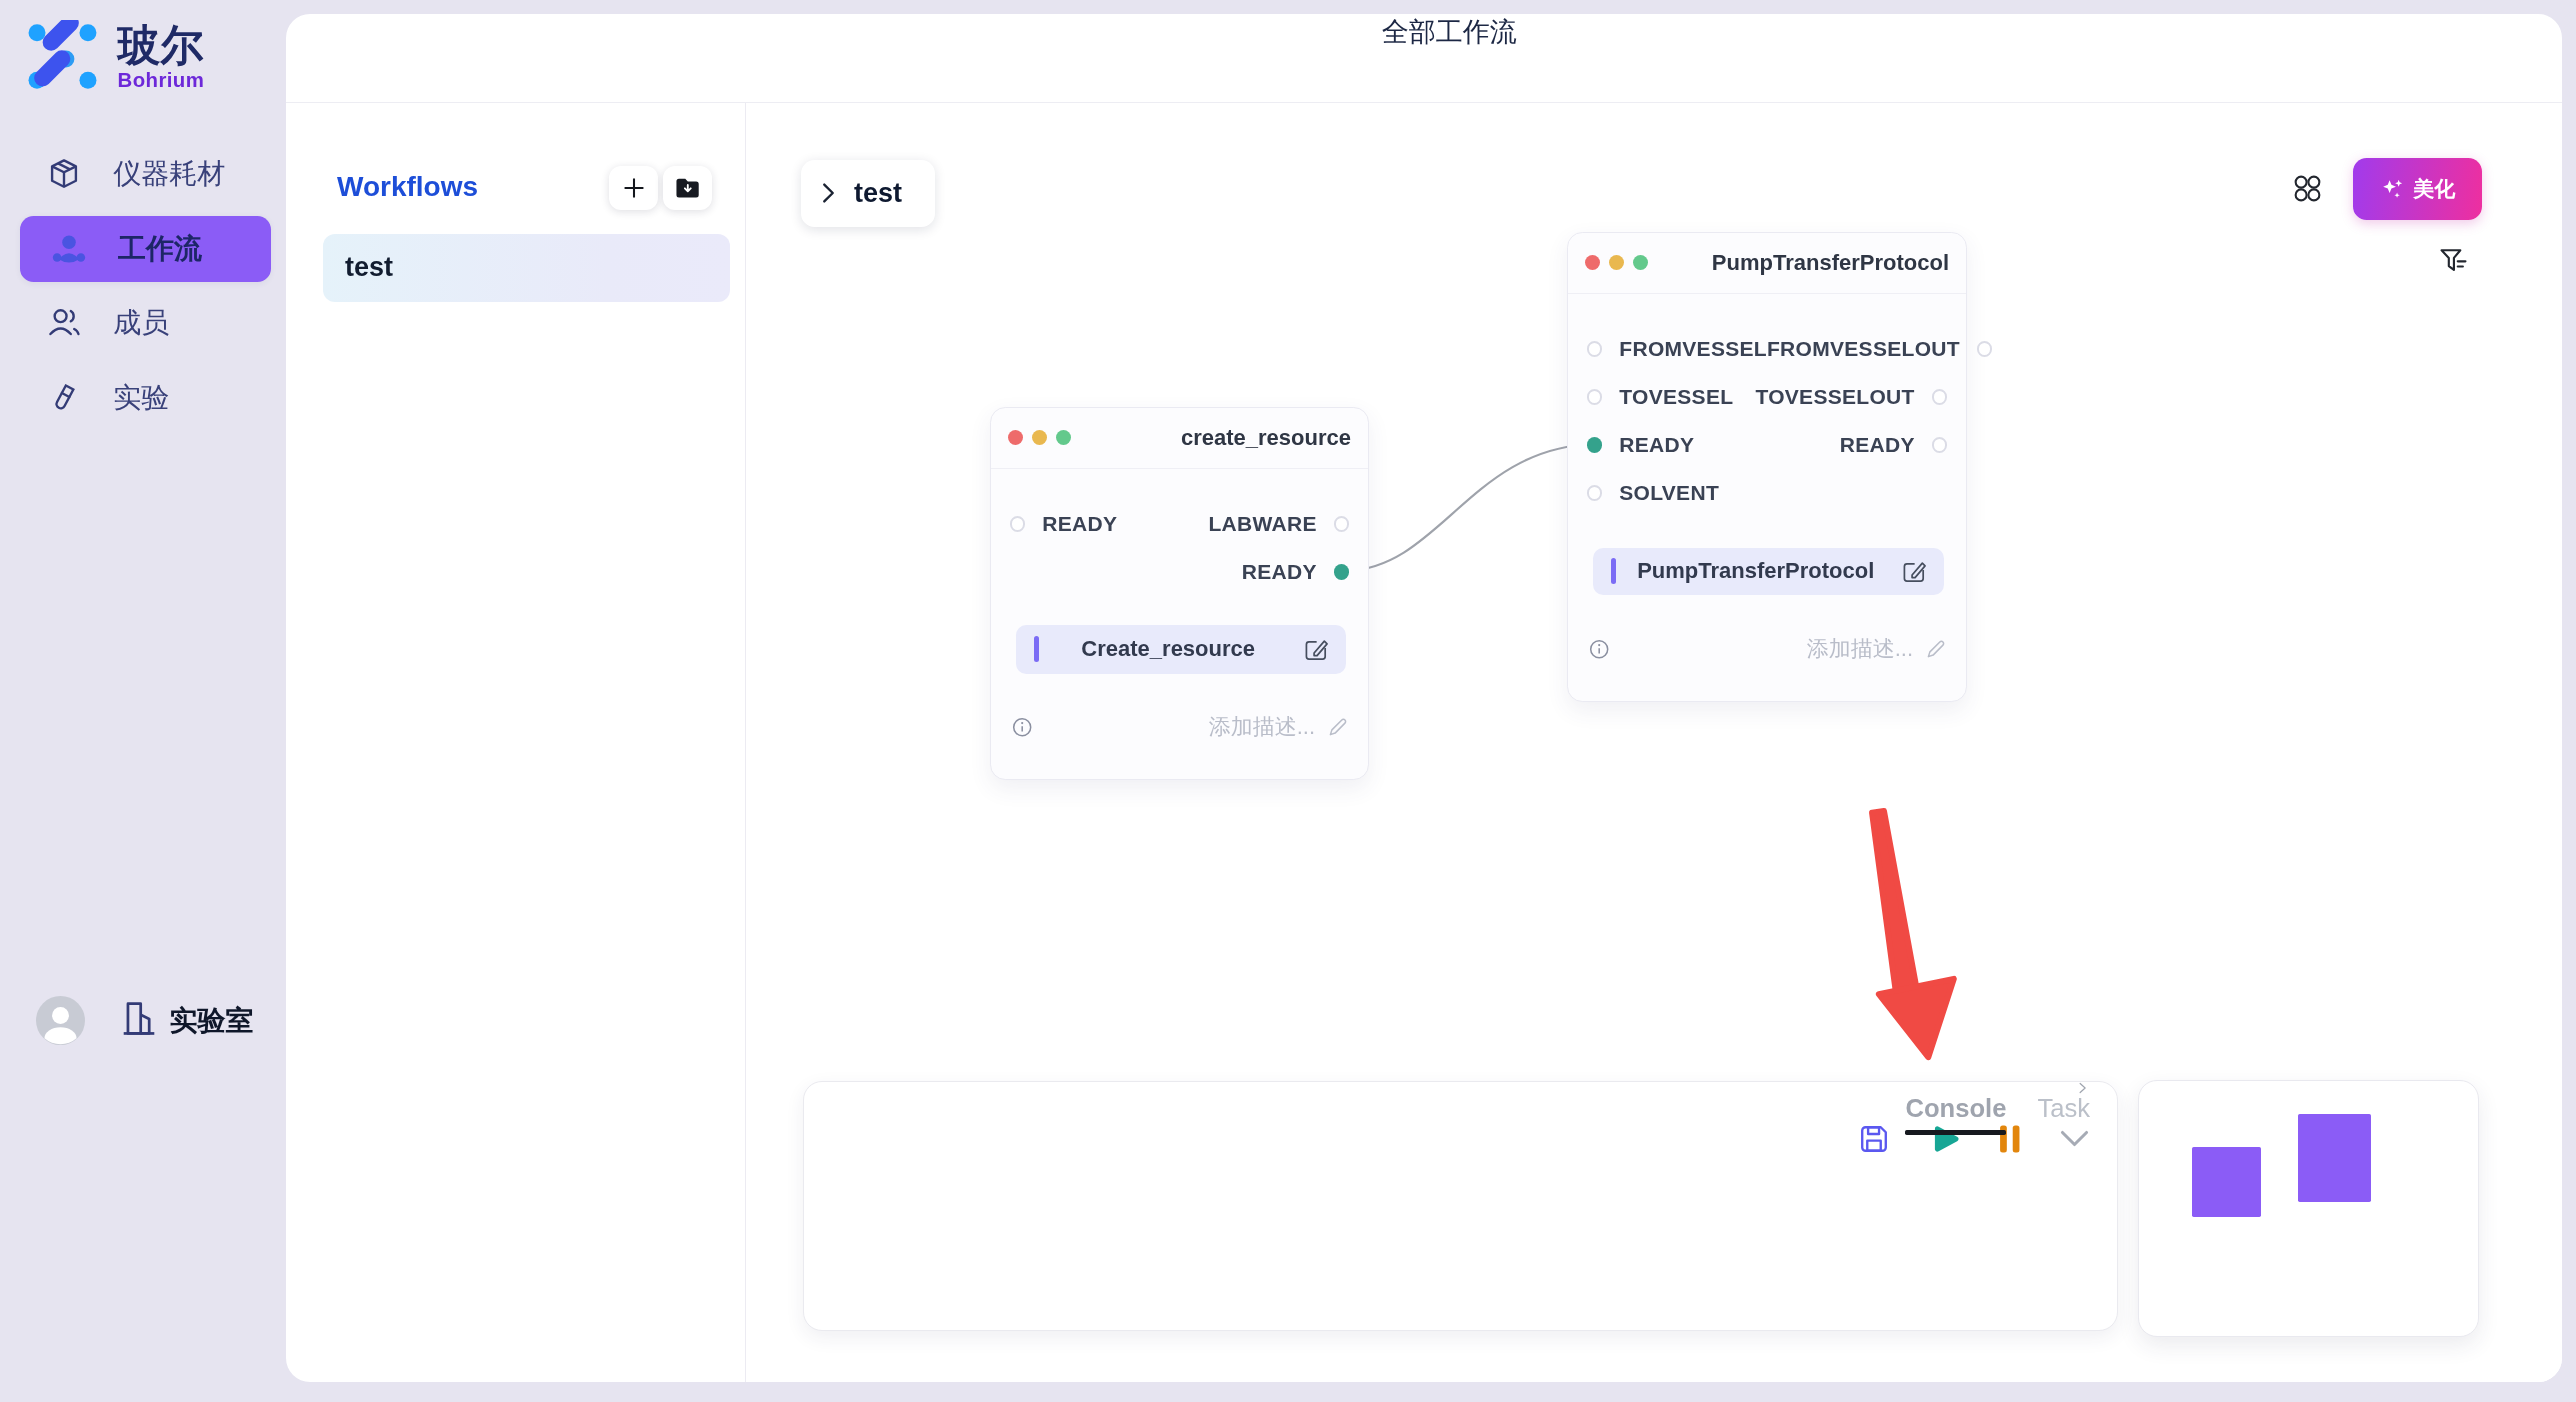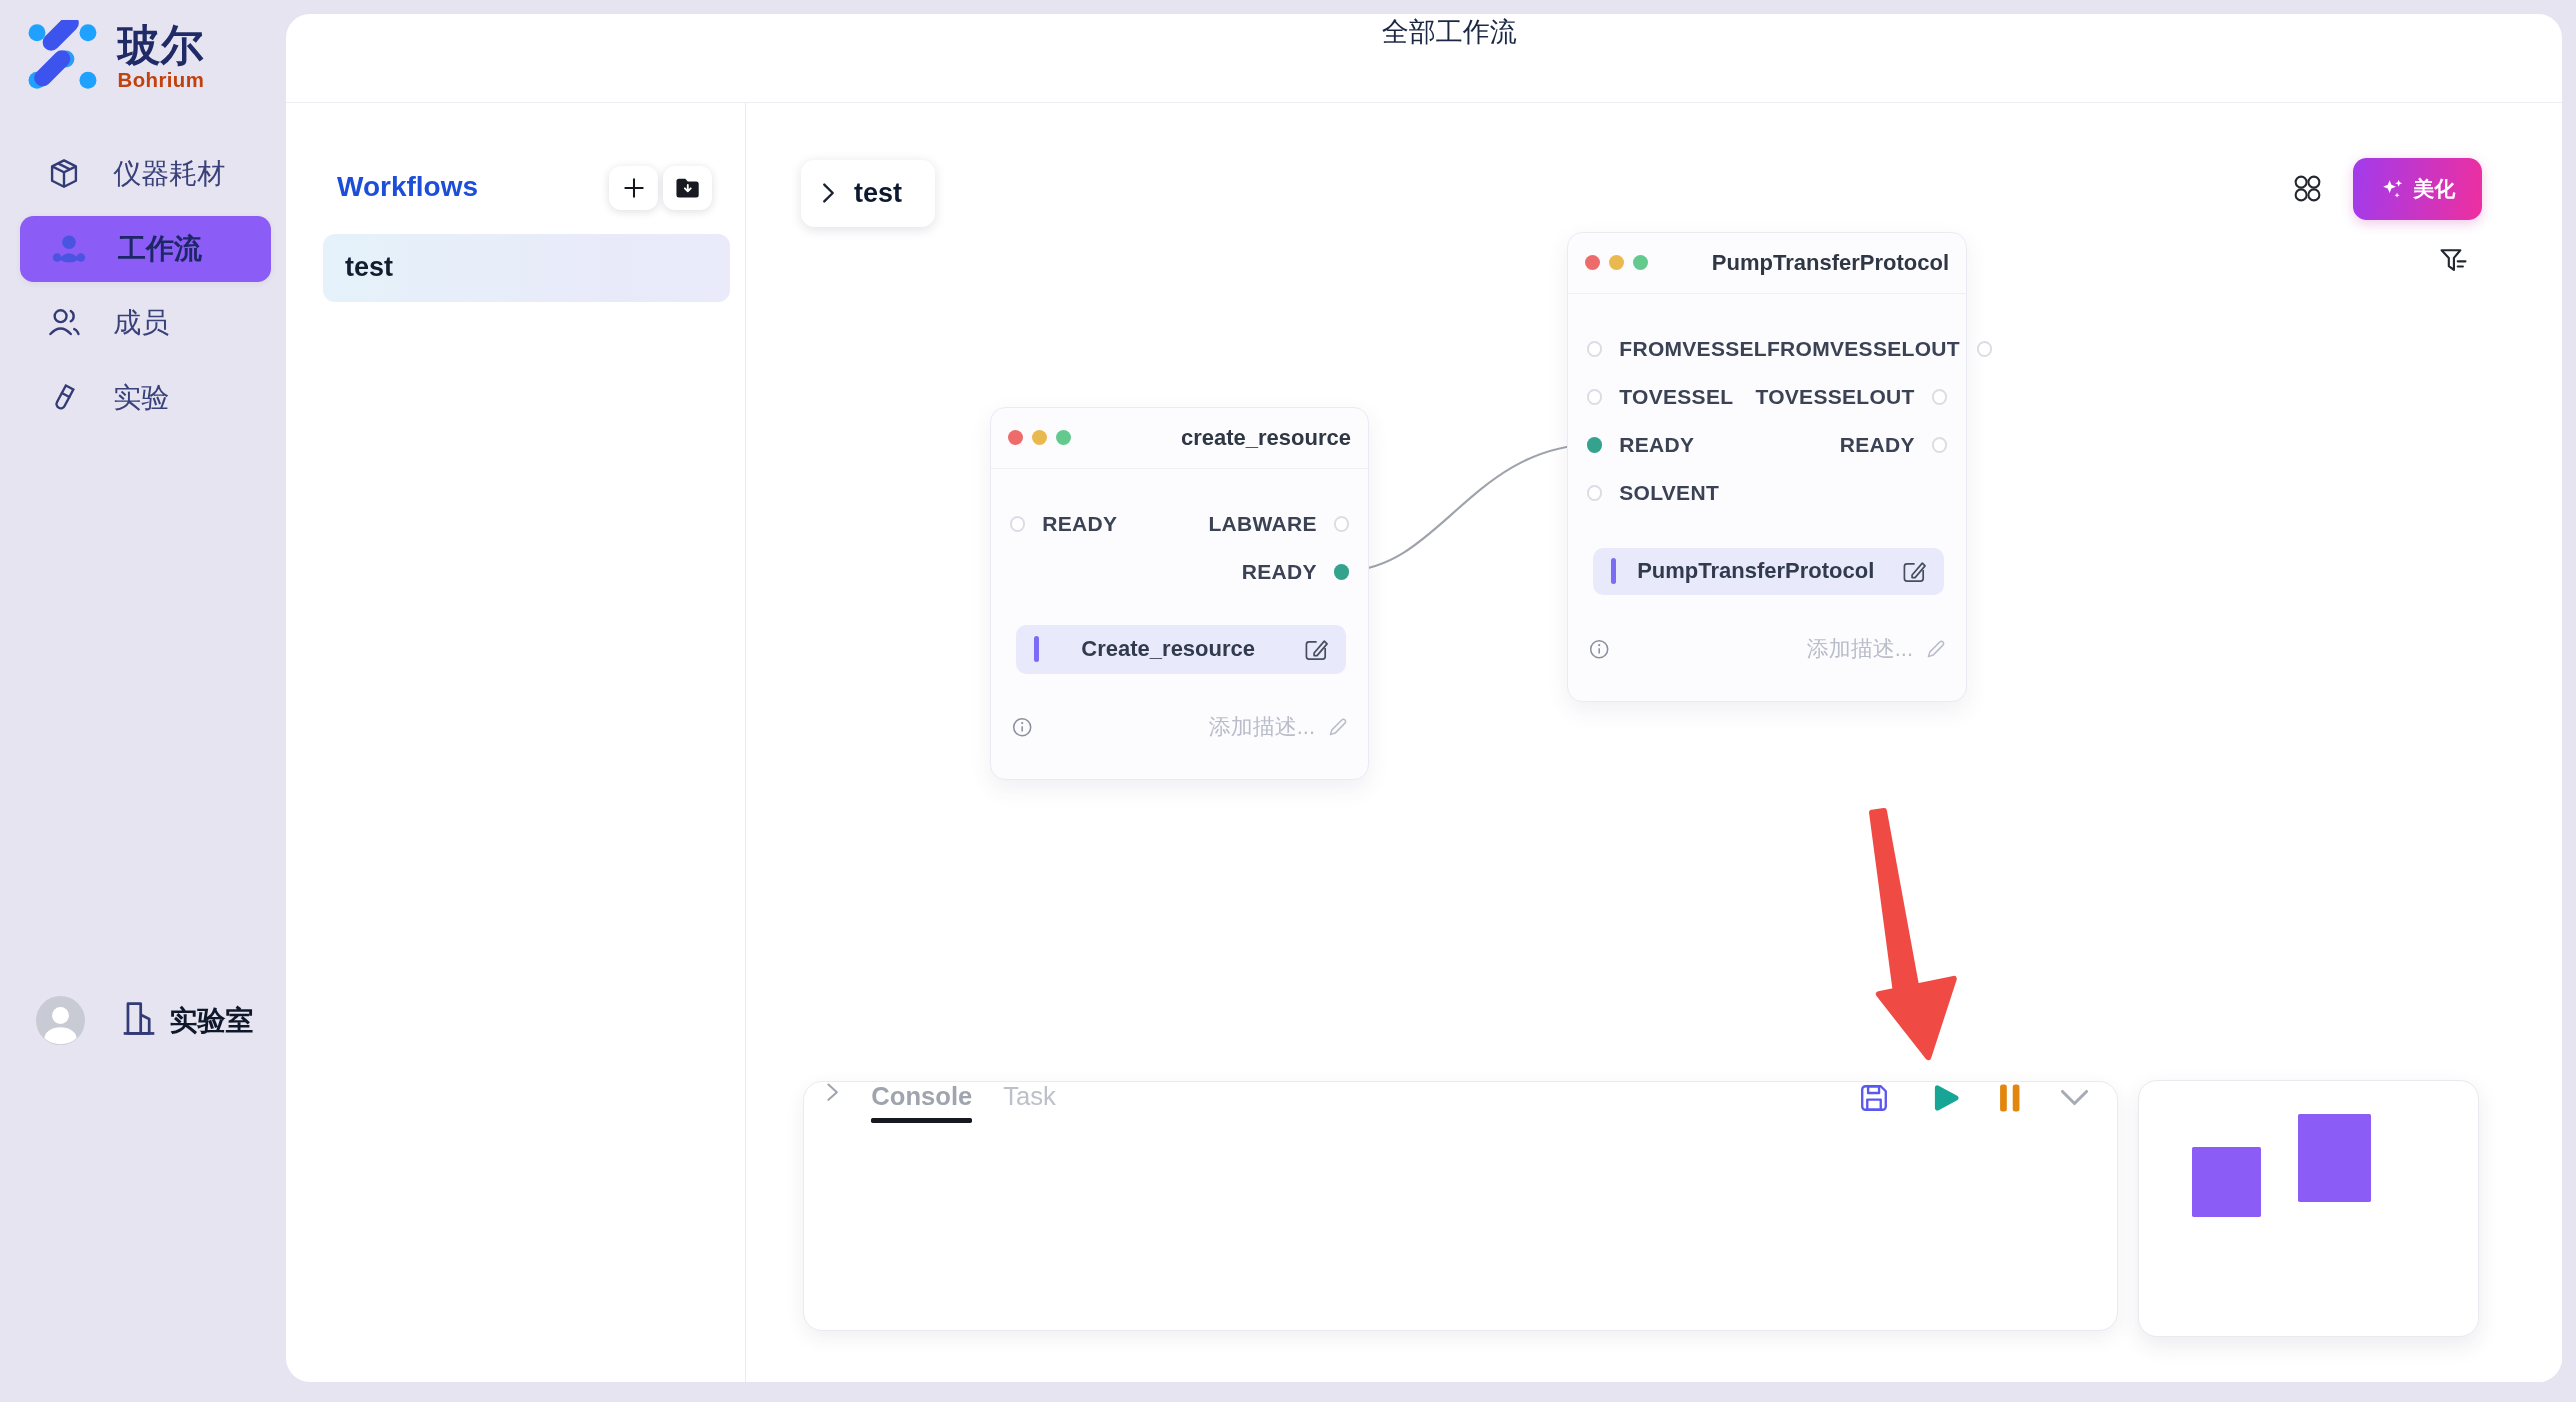--- a/index.html
+++ b/index.html
@@ -3,21 +3,21 @@
 <meta charset="utf-8">
 <style>
   * { margin:0; padding:0; box-sizing:border-box; }
   html,body { width:2576px; height:1402px; font-family:"Liberation Sans", sans-serif; }
   .stage { position:relative; width:2576px; height:1402px; background:#E6E4F0; overflow:hidden; }
 
   
   .sidebar { position:absolute; left:0; top:0; width:286px; height:1086px; }
   .logo { position:absolute; left:25.6px; top:20.4px; display:flex; align-items:center; gap:19px; }
   .logo-text .t1 { font-size:43px; font-weight:800; color:#1F2A66; line-height:48px; }
-  .logo-text .t2 { font-size:20.4px; font-weight:700; color:#c2410c; letter-spacing:0.4px; }
+  .logo-text .t2 { font-size:20.4px; font-weight:700; color:#6d28d9; letter-spacing:0.4px; }
   .nav { position:absolute; top:141px; left:0; right:0; }
   .nav-item { height:66px; margin:0 15.3px 8.5px 15.3px; border-radius:13.6px; display:flex; align-items:center; padding-left:31px; gap:31px; cursor:pointer; }
   .nav-item .nav-ic { width:36px; height:36px; display:flex; align-items:center; justify-content:center; }
   .nav-item .nav-label { font-size:28px; font-weight:500; color:#39417A; }
   .nav-item.active { background:#8b5cf6; box-shadow:0 1.7px 6.8px rgba(40,44,90,.06);margin-left:20px; }
   .nav-item.active .nav-label { font-weight:800; color:#1D2667; }
   .side-footer { position:absolute; left:36px; bottom:41px; display:flex; align-items:center; }
   .side-footer .lab-ic { margin-left:37px; }
   .side-footer .lab-label { margin-left:13.6px; font-size:28px; font-weight:600; color:#0f172a; }
 
@@ -72,21 +72,21 @@
     display:flex; align-items:center; padding:0 17px; cursor:pointer; }
   .pill-bar { position:absolute; left:18px; width:5.1px; height:25.6px; border-radius:2.6px; background:#7B6CF5; }
   .pill-label { flex:1; text-align:center; font-size:22px; font-weight:700; color:#323A4E; }
   .node-desc { position:absolute; left:21px; right:19px; bottom:37px; height:29px; display:flex; align-items:center; }
   .desc-text { margin-left:auto; font-size:22px; color:#B9BDC9; }
   .desc-pencil { margin-left:12px; }
 
   
   .console { position:absolute; left:57px; top:978px; width:1315px; height:250px; background:#fff;
     border:0.9px solid #EAEAEF; border-radius:19px; box-shadow:0 6.8px 19px rgba(40,40,80,.07); z-index:6; }
-  .console-head { position:relative; height:73px; display:flex; align-items:flex-start; padding:0 27px 0 21px; }
+  .console-head { position:relative; height:73px; display:flex; align-items:flex-end; padding:0 27px 0 21px;flex-direction:column; }
   .console-tabs { margin-left:31px; display:flex; gap:31px; }
   .ctab { position:relative; font-size:25.6px; cursor:pointer; }
   .ctab.active { font-weight:700; color:#9FA4AE; }
   .ctab.active::after { content:""; position:absolute; left:0; right:0; bottom:-12px; height:4.3px; background:#16191F; border-radius:1.7px; }
   .ctab.idle { font-weight:500; color:#BBC0C9; }
   .console-actions { margin-left:auto; display:flex; align-items:center; gap:39px; }
   .cact { cursor:pointer; display:flex; align-items:center; }
 
   
   .minimap { position:absolute; left:1392px; top:977px; width:341px; height:257px; background:#fff;

